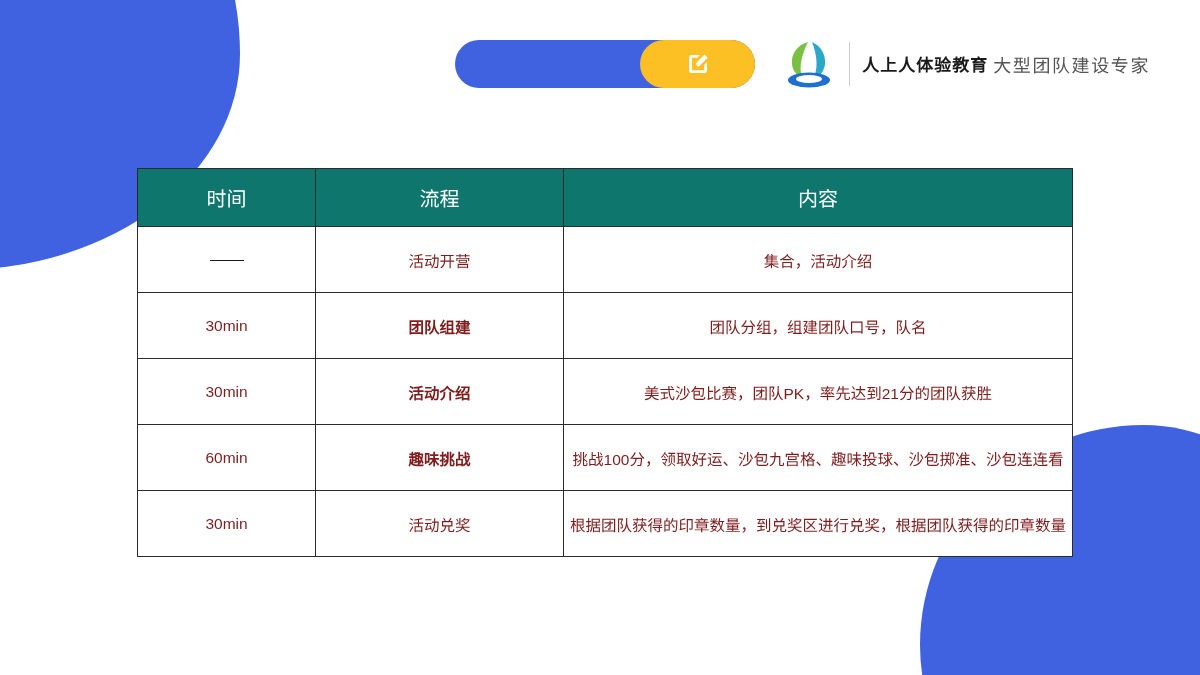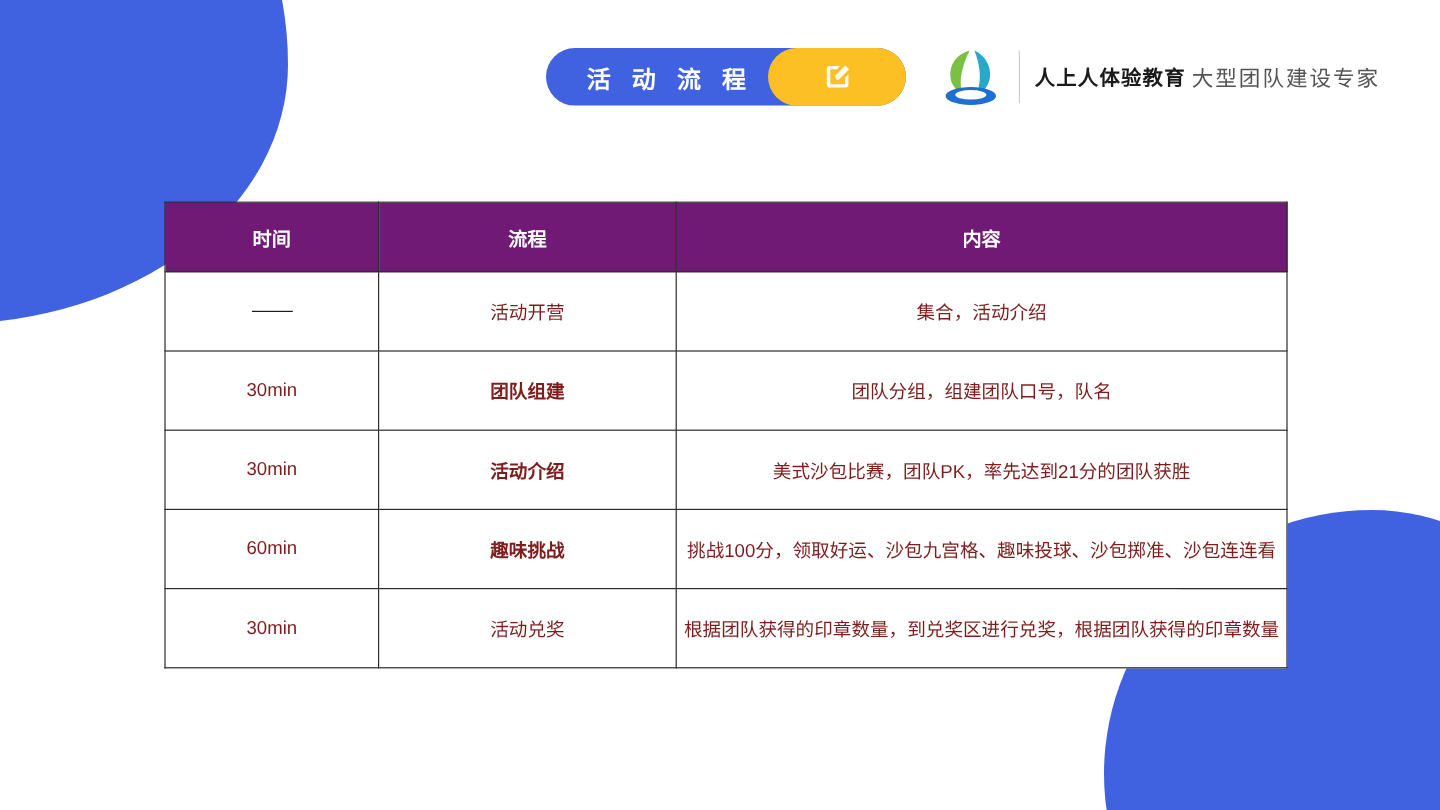--- a/index.html
+++ b/index.html
@@ -146,24 +146,24 @@
     width: 100%;
     table-layout: fixed;
   }
   table.flow-table th,
   table.flow-table td {
     border: 1px solid #2b2b2b;
     text-align: center;
     vertical-align: middle;
   }
   table.flow-table thead th {
-    background: #701a75;
+    background: #0f766e;
     color: #ffffff;
-    font-size: 16px;
-    font-weight: bold;
+    font-size: 20px;
+    font-weight: normal;
     height: 55px;
     border-color: #2b2b2b;
   }
   table.flow-table tbody td {
     height: 63px;
     font-size: 15.5px;
     color: #7f1d1d;
     background: #ffffff;
   }
   td.col-time { width: 175px; }
@@ -200,21 +200,20 @@
 <body>
 
 <div class="blob blob-topleft"></div>
 <div class="blob blob-topleft2"></div>
 <div class="blob blob-bottomright"></div>
 <div class="blob blob-bottomright2"></div>
 
 <div class="header">
 
   <div class="title-pill">
-    <span class="title-text">活 动 流 程</span>
     <span class="title-badge">
       <svg width="26" height="26" viewBox="0 0 26 26" aria-hidden="true">
         <path d="M4 6.5 A2.5 2.5 0 0 1 6.5 4 H15 L12.5 6.8 H6.9 V19.2 H19.3 V13.6 L22 11 V19.5 A2.5 2.5 0 0 1 19.5 22 H6.5 A2.5 2.5 0 0 1 4 19.5 Z" fill="#ffffff"></path>
         <path d="M12.2 15.6 L10.9 12.2 L19.4 3.6 L22.6 6.8 L14.1 15.3 Z" fill="#ffffff"></path>
       </svg>
     </span>
   </div>
 
   <div class="logo">
     <span class="logo-mark">

